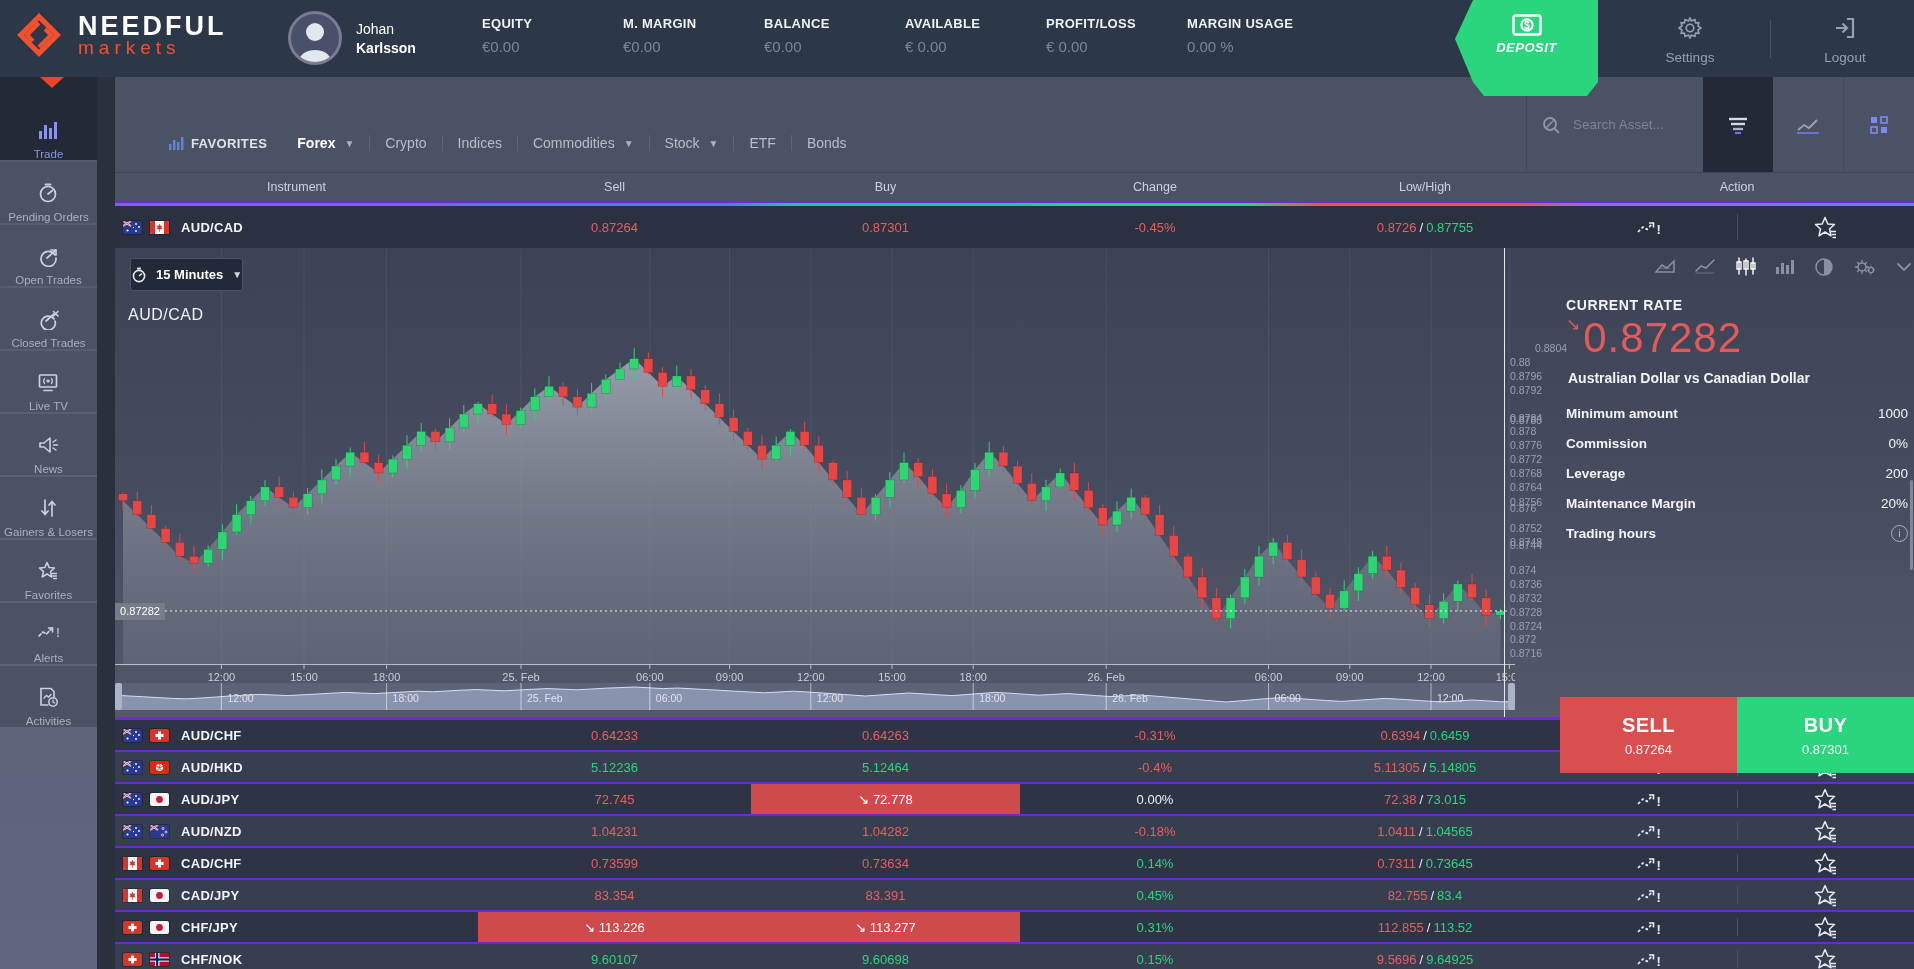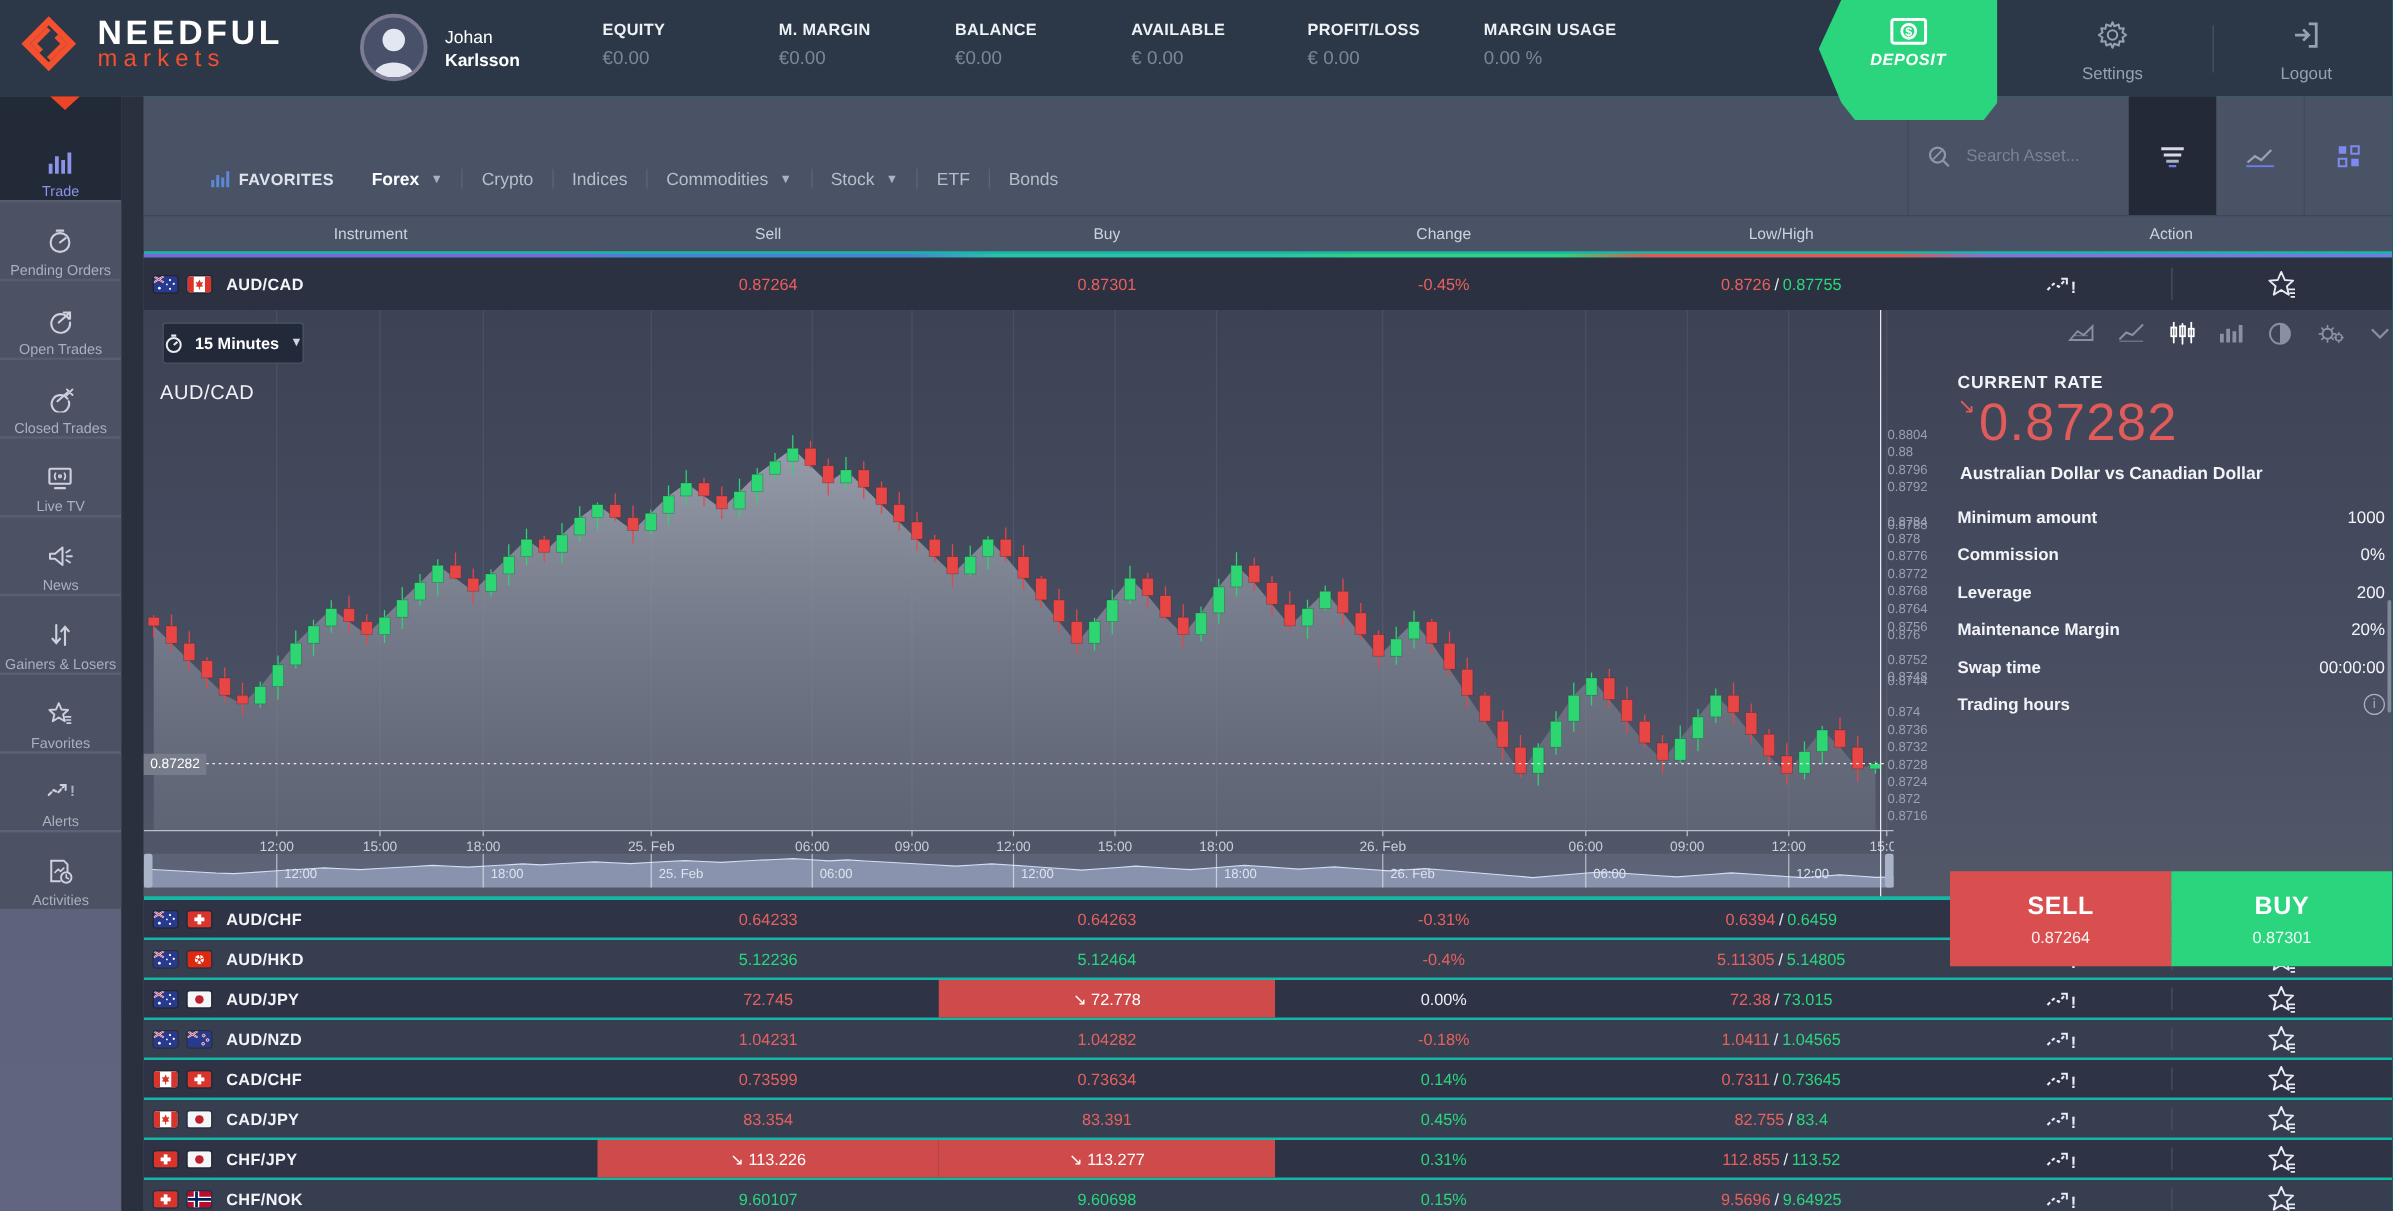--- a/index.html
+++ b/index.html
@@ -1,18 +1,18 @@
 <!DOCTYPE html>
 <html><head>
 <meta charset="utf-8">
 <style>
   html,body{margin:0;padding:0;background:#20262f;}
   *{box-sizing:border-box;}
   .app{position:relative;width:1914px;height:969px;overflow:hidden;
-       font-family:"Liberation Sans",sans-serif;background:#14b8a6;color:#e8ebf2;}
+       font-family:"Liberation Sans",sans-serif;background:#6d28d9;color:#e8ebf2;}
 
   
   .topbar{position:absolute;left:0;top:0;width:1914px;height:77px;background:#2c3847;z-index:30;}
   .logo{position:absolute;left:14px;top:10px;display:flex;align-items:center;gap:14px;}
   .brand-name{font-size:27px;font-weight:bold;color:#fff;letter-spacing:3px;line-height:26px;}
   .brand-sub{font-size:19px;color:#f4502f;letter-spacing:5px;line-height:18px;}
   .avatar{position:absolute;left:288px;top:11px;width:54px;height:54px;border-radius:50%;
           background:#49506a;border:3px solid #7d7a93;overflow:hidden;}
   .user-name{position:absolute;left:356px;top:20px;font-size:14px;color:#fff;line-height:19px;}
   .user-name .last{font-weight:bold;}
@@ -711,21 +711,21 @@
           <circle cx="8" cy="9" r="5.6" fill="none" stroke="#e8ebf2" stroke-width="1.6"></circle>
           <line x1="8" y1="9" x2="11" y2="6.5" stroke="#e8ebf2" stroke-width="1.6"></line>
           <line x1="6" y1="1.5" x2="10" y2="1.5" stroke="#e8ebf2" stroke-width="1.8"></line>
         </svg>
         <span>15 Minutes</span>
         <span class="caret">▼</span>
       </div>
       <div class="chart-title">AUD/CAD</div>
       <div class="price-tag" style="top: 354.96px;">0.87282</div>
       <div class="y-axis" id="y-axis">
-          <div class="y-tick" style="top: 94.1867px;">0.8804</div>
+          <div class="y-tick" style="top: 94.1867px; margin-left: 25px;">0.8804</div>
           <div class="y-tick" style="top: 108.053px;">0.88</div>
           <div class="y-tick" style="top: 121.92px;">0.8796</div>
           <div class="y-tick" style="top: 135.787px;">0.8792</div>
           <div class="y-tick" style="top: 166px;">0.8788</div>
           <div class="y-tick" style="top: 163.52px;">0.8784</div>
           <div class="y-tick" style="top: 177.387px;">0.878</div>
           <div class="y-tick" style="top: 191.253px;">0.8776</div>
           <div class="y-tick" style="top: 205.12px;">0.8772</div>
           <div class="y-tick" style="top: 218.987px; text-align: center;">0.8768</div>
           <div class="y-tick" style="top: 232.853px;">0.8764</div>
@@ -811,24 +811,20 @@
             </div>
             <div class="field">
       <span class="f-label">Leverage</span>
       <span class="f-value">200</span>
             </div>
             <div class="field">
       <span class="f-label">Maintenance Margin</span>
       <span class="f-value">20%</span>
             </div>
             <div class="field">
-      <span class="f-label">Swap time</span>
-      <span class="f-value">00:00:00</span>
-            </div>
-            <div class="field">
       <span class="f-label">Trading hours</span>
       <span class="info-ico">i</span>
             </div>
           </div>
         <div class="trade-btns">
           <div class="tbtn sell-btn">
             <div class="t-label">SELL</div>
             <div class="t-price">0.87264</div>
           </div>
           <div class="tbtn buy-btn">

